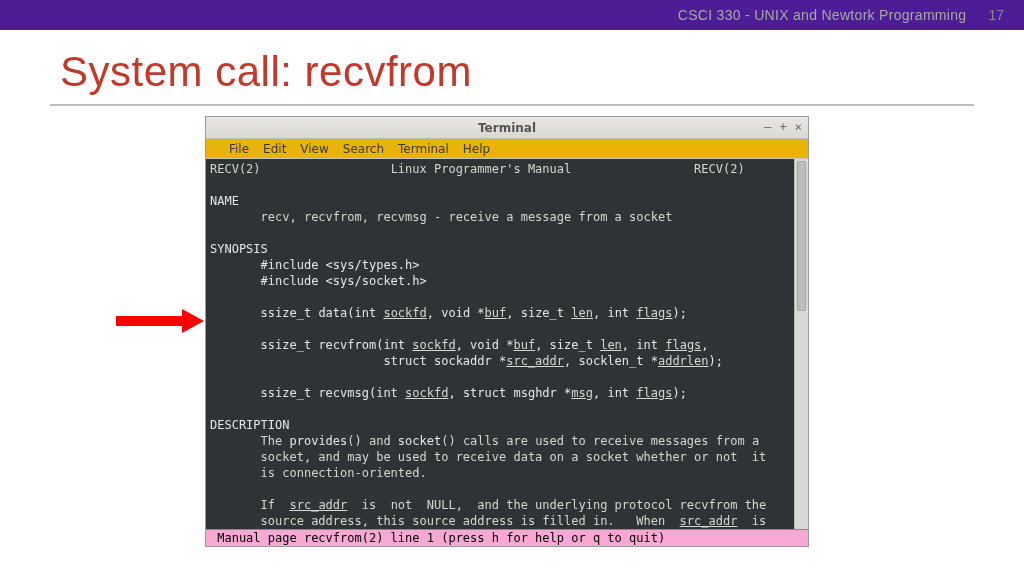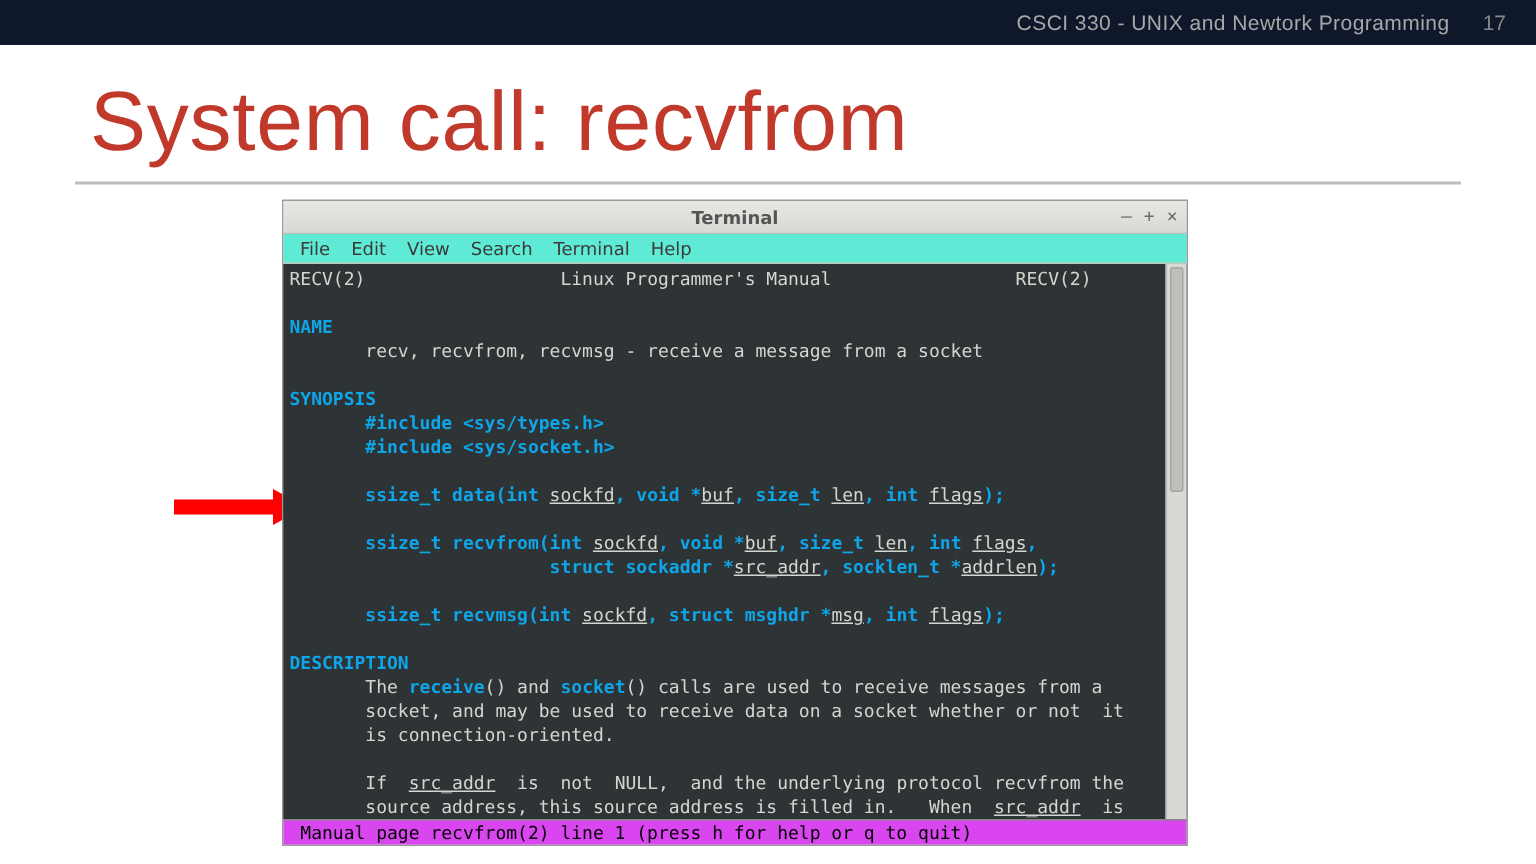--- a/index.html
+++ b/index.html
@@ -7,35 +7,35 @@
     width: 1024px;
     height: 576px;
     background: #ffffff;
     font-family: Arial, Helvetica, sans-serif;
     overflow: hidden;
     position: relative;
   }
   .top-bar {
     width: 100%;
     height: 30px;
-    background: #0f172a;
+    background: #4c1d95;
     display: flex;
     justify-content: flex-end;
     align-items: center;
     padding-right: 20px;
     font-size: 14px;
     color: #a7a7a7;
   }
   .top-bar .course { margin-right: 22px; letter-spacing: 0.3px; }
   .top-bar .page-num { font-weight: normal; color: #888; }
   .title-wrap {
     padding: 18px 52px 2px 60px;
   }
   .title {
-    font-size: 56px;
+    font-size: 42px;
     font-weight: 400;
     color: #c0392b;
     letter-spacing: 0.5px;
   }
   .rule {
     border: none;
     border-top: 2px solid #bcbcbc;
     margin: 6px 50px 0 50px;
   }
   .stage {
@@ -62,21 +62,21 @@
     position: absolute;
     left: 66px;
     top: -3px;
     width: 0; height: 0;
     border-top: 12px solid transparent;
     border-bottom: 12px solid transparent;
     border-left: 22px solid #ff0000;
   }
   .term-window {
     position: absolute;
-    left: 188px;
+    left: 205px;
     top: 10px;
     width: 604px;
     border: 1px solid #9a9a9a;
     box-shadow: 0 0 0 1px #cfcfcf inset;
     font-family: "DejaVu Sans", Arial, sans-serif;
   }
   .term-titlebar {
     height: 22px;
     background: linear-gradient(#e8e7e3, #d9d8d3);
     border-bottom: 1px solid #bdbdb8;
@@ -99,25 +99,25 @@
     top: 2px;
     display: flex;
     gap: 8px;
     color: #6b6b6b;
     font-size: 12px;
     font-family: monospace;
   }
   .win-controls span { cursor: default; line-height: 16px; }
   .term-menubar {
     height: 20px;
-    background: #5eead4;
+    background: #eab308;
     border-bottom: 1px solid #c6c6c1;
     display: flex;
     align-items: center;
-    padding-left: 6px;
+    padding-left: 18px;
     gap: 4px;
     font-size: 12px;
     color: #3a3a3a;
   }
   .term-menubar span { padding: 1px 5px; }
   .term-body-wrap { display: flex; background: #2e3436; }
   .term-body {
     flex: 1;
     background: #2e3436;
     color: #d3d7cf;
@@ -136,24 +136,24 @@
   }
   .term-scroll .thumb {
     position: absolute;
     left: 2px; right: 2px;
     top: 2px;
     height: 150px;
     background: #bfbfba;
     border: 1px solid #a6a6a1;
     border-radius: 2px;
   }
-  .b { font-weight: bold; color: #0ea5e9; }
+  .b { font-weight: normal; color: #e5e5e5; }
   .u { text-decoration: underline; }
   .status-line {
-    background: #d946ef;
+    background: #f9a8d4;
     color: #000000;
     font-family: "DejaVu Sans Mono", Menlo, Consolas, monospace;
     font-size: 12px;
     line-height: 16px;
     padding: 0 4px;
     border-top: 1px solid #888;
     white-space: pre;
   }
 </style>
 </head>
@@ -204,21 +204,21 @@
 <span>       </span><span class="b">#include &lt;sys/socket.h&gt;</span>
 
 <span>       </span><span class="b">ssize_t data(int </span><span class="u">sockfd</span><span class="b">, void *</span><span class="u">buf</span><span class="b">, size_t </span><span class="u">len</span><span class="b">, int </span><span class="u">flags</span><span class="b">);</span>
 
 <span>       </span><span class="b">ssize_t recvfrom(int </span><span class="u">sockfd</span><span class="b">, void *</span><span class="u">buf</span><span class="b">, size_t </span><span class="u">len</span><span class="b">, int </span><span class="u">flags</span><span class="b">,</span>
 <span>                        </span><span class="b">struct sockaddr *</span><span class="u">src_addr</span><span class="b">, socklen_t *</span><span class="u">addrlen</span><span class="b">);</span>
 
 <span>       </span><span class="b">ssize_t recvmsg(int </span><span class="u">sockfd</span><span class="b">, struct msghdr *</span><span class="u">msg</span><span class="b">, int </span><span class="u">flags</span><span class="b">);</span>
 
 <span class="b">DESCRIPTION</span>
-<span>       The </span><span class="b">receive</span><span>() and </span><span class="b">socket</span><span>() calls are used to receive messages from a</span>
+<span>       The </span><span class="b">provides</span><span>() and </span><span class="b">socket</span><span>() calls are used to receive messages from a</span>
 <span>       socket, and may be used to receive data on a socket whether or not  it</span>
 <span>       is connection-oriented.</span>
 
 <span>       If  </span><span class="u">src_addr</span><span>  is  not  NULL,  and the underlying protocol recvfrom the</span>
 <span>       source address, this source address is filled in.   When  </span><span class="u">src_addr</span><span>  is</span></div>
       <div class="term-scroll">
         <div class="thumb"></div>
       </div>
     </div>
     <div class="status-line"> Manual page recvfrom(2) line 1 (press h for help or q to quit)</div>

